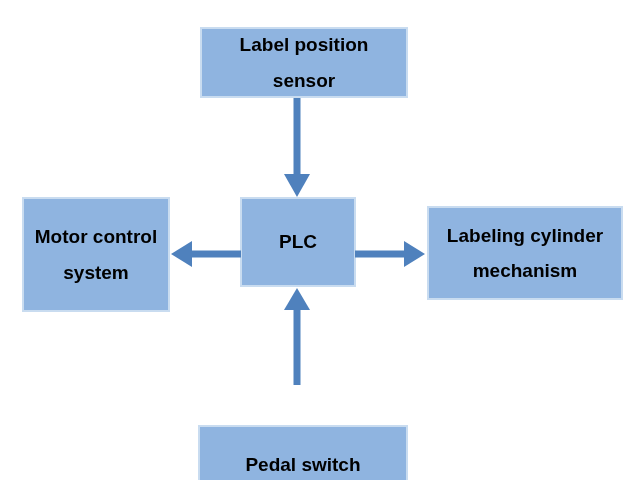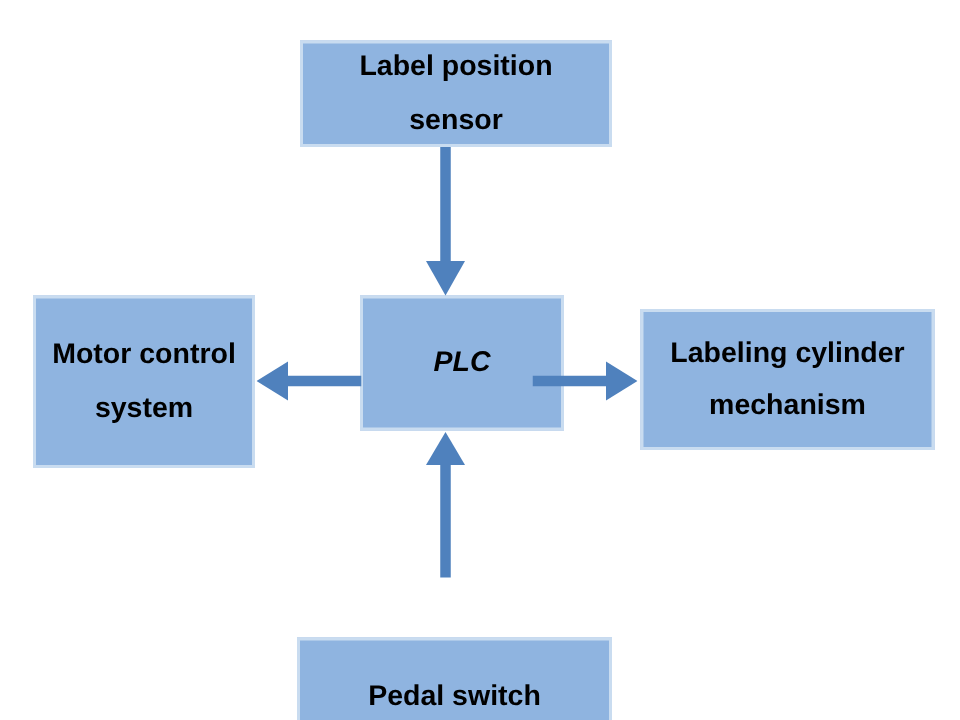--- a/index.html
+++ b/index.html
@@ -30,21 +30,21 @@
     justify-content: center;
     text-align: center;
     color: var(--text);
     font-weight: bold;
     font-size: 19px;
     line-height: 1.85;
     padding: 0 4px;
   }
   #node-sensor   { left: 200px; top: 27px;  width: 208px; height: 71px; }
   #node-motor    { left: 22px;  top: 197px; width: 148px; height: 115px; }
-  #node-plc      { left: 240px; top: 197px; width: 136px; height: 90px; font-style: italic; }
+  #node-plc      { left: 240px; top: 197px; width: 116px; height: 90px; }
   #node-cylinder { left: 427px; top: 206px; width: 196px; height: 94px; }
   #node-pedal    { left: 198px; top: 385px; width: 210px; height: 80px; margin-top: 40px; }
   .arrow { position: absolute; display: block; }
   #arrow-down  { left: 277px; top: 98px;  width: 40px; height: 100px; }
   #arrow-up    { left: 277px; top: 287px; width: 40px; height: 99px;  }
   #arrow-left  { left: 171px; top: 234px; width: 70px; height: 40px;  }
   #arrow-right { left: 355px; top: 234px; width: 70px; height: 40px;  }
   .arrow rect, .arrow polygon { fill: var(--arrow); }
 </style>
 </head>

